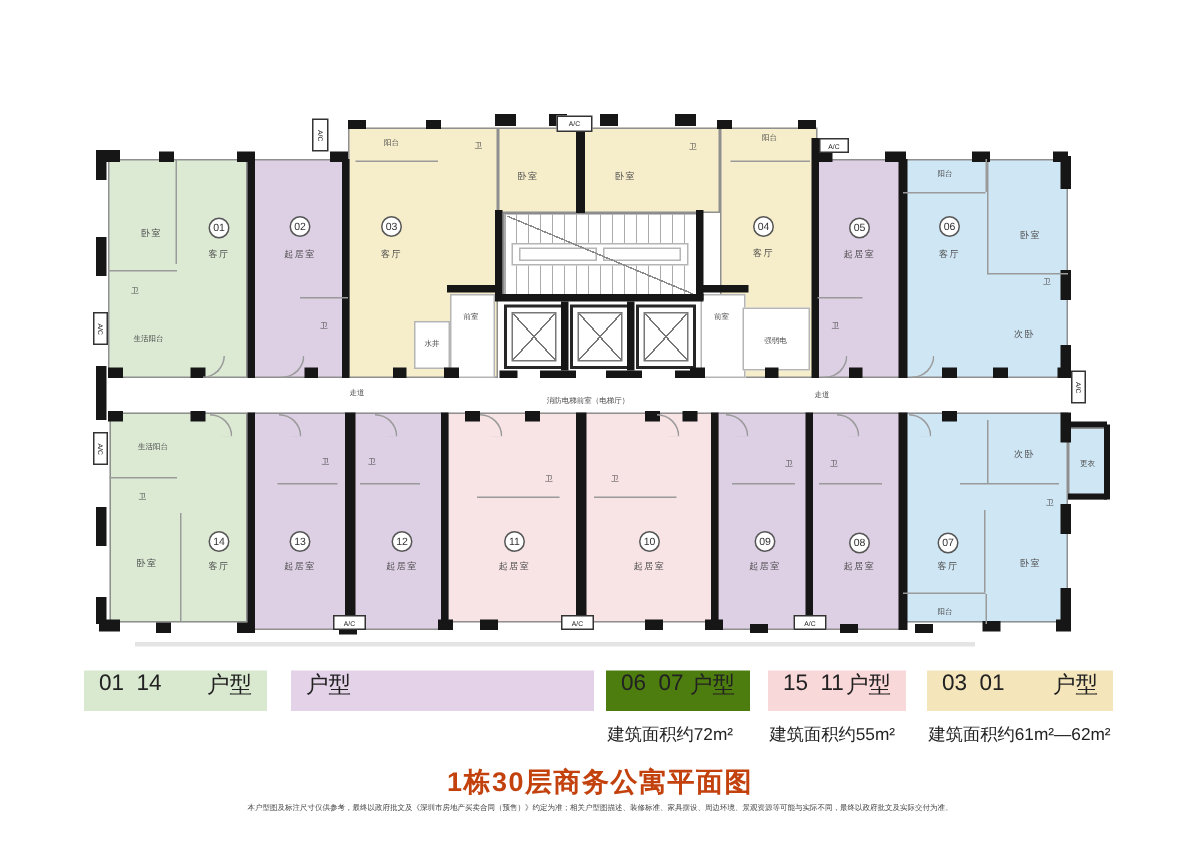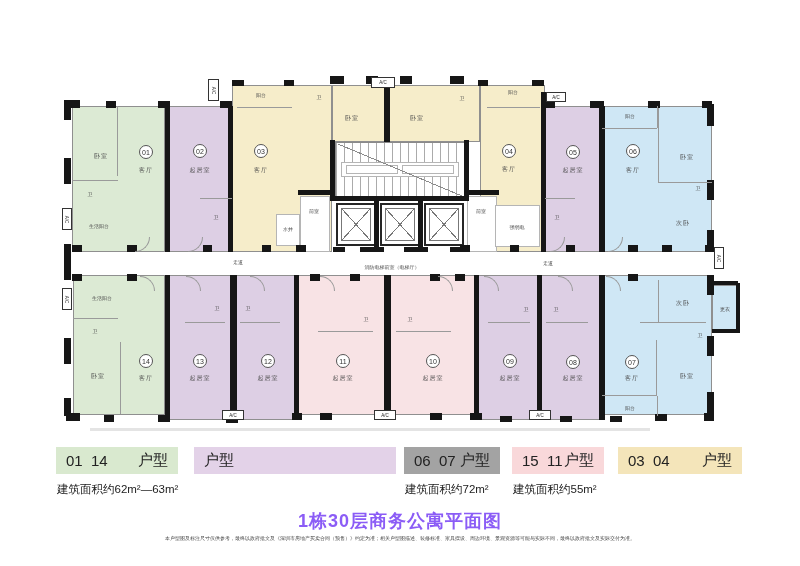--- a/index.html
+++ b/index.html
@@ -24,26 +24,26 @@
   .arc.br{border-radius:0 0 100% 0;border-top:none;border-left:none;}
   .arc.tr{border-radius:0 100% 0 0;border-bottom:none;border-left:none;}
   .stairs{background:repeating-linear-gradient(90deg,#ababab 0 1px,transparent 1px 8px),#fff;border:1px solid #8a8a8a;}
   .diag{background:linear-gradient(to top right,transparent 49.5%,#8a8a8a 49.5% 50.5%,transparent 50.5%);}
   .elev{background:#fff;border:2px solid #262626;}
   .elevx{border:1px solid #777;background:
     linear-gradient(to top right,transparent calc(50% - .5px),#777 calc(50% - .5px) calc(50% + .5px),transparent calc(50% + .5px)),
     linear-gradient(to bottom right,transparent calc(50% - .5px),#777 calc(50% - .5px) calc(50% + .5px),transparent calc(50% + .5px));}
   .legend{position:absolute;left:0;top:0;width:800px;height:566px;pointer-events:none;}
   .lg{position:absolute;top:447px;}
-  .pill{height:27px;display:flex;align-items:center;justify-content:space-between;
+  .pill{height:27px;display:flex;justify-content:space-between;
         padding:0 10px;font-size:15px;color:#222;}
   .pill span{white-space:pre;}
   .lg .area{margin-top:8px;font-size:11.5px;color:#222;white-space:nowrap;padding-left:1px;}
   .title{position:absolute;left:0;top:509px;width:800px;text-align:center;
-         font-size:18px;font-weight:bold;color:#8b5cf6;letter-spacing:1px;}
+         font-size:18px;font-weight:bold;color:#c2410c;letter-spacing:1px;}
   .disclaimer{position:absolute;left:0;top:535px;width:800px;text-align:center;
               font-size:5px;color:#444;}
 </style>
 </head>
 <body>
 
 <div class="page">
   <div id="plan">
       <div class="area-rect" style="left: 332px; top: 85px; width: 148px; height: 57px; background: rgb(246, 237, 202);"></div>
       <div class="area-rect" style="left: 712px; top: 285px; width: 26px; height: 48px; background: rgb(207, 231, 245);"></div>
@@ -289,44 +289,44 @@
       <div class="num" style="left: 573px; top: 362px;">08</div>
       <div class="num" style="left: 632px; top: 362px;">07</div>
     </div>
 
   <div class="legend">
     <div class="lg" style="left:56px;width:122px">
       <div class="pill" style="background: rgb(217, 233, 207);">
         <span>01  14</span>
         <span>户型</span>
       </div>
-      <div class="area">建筑面积约62m²—63m²</div>
     </div>
     <div class="lg" style="left:194px;width:202px">
       <div class="pill" style="background: rgb(227, 210, 232);">
         <span>户型</span>
       </div>
     </div>
     <div class="lg" style="left:404px;width:96px">
-      <div class="pill" style="background: #a3a3a3;">
+      <div class="pill" style="background: #4d7c0f;">
         <span>06  07</span>
         <span>户型</span>
       </div>
       <div class="area">建筑面积约72m²</div>
     </div>
     <div class="lg" style="left:512px;width:92px">
       <div class="pill" style="background: rgb(249, 216, 218);">
         <span>15  11</span>
         <span>户型</span>
       </div>
       <div class="area">建筑面积约55m²</div>
     </div>
     <div class="lg" style="left:618px;width:124px">
       <div class="pill" style="background: rgb(244, 229, 186);">
-        <span>03  04</span>
-        <span>户型</span>
-      </div>
+        <span>03  01</span>
+        <span>户型</span>
+      </div>
+      <div class="area">建筑面积约61m²—62m²</div>
     </div>
   </div>
 
   <div class="title">1栋30层商务公寓平面图</div>
   <div class="disclaimer">本户型图及标注尺寸仅供参考，最终以政府批文及《深圳市房地产买卖合同（预售）》约定为准；相关户型图描述、装修标准、家具摆设、周边环境、景观资源等可能与实际不同，最终以政府批文及实际交付为准。</div>
 </div>
 
 </body></html>

